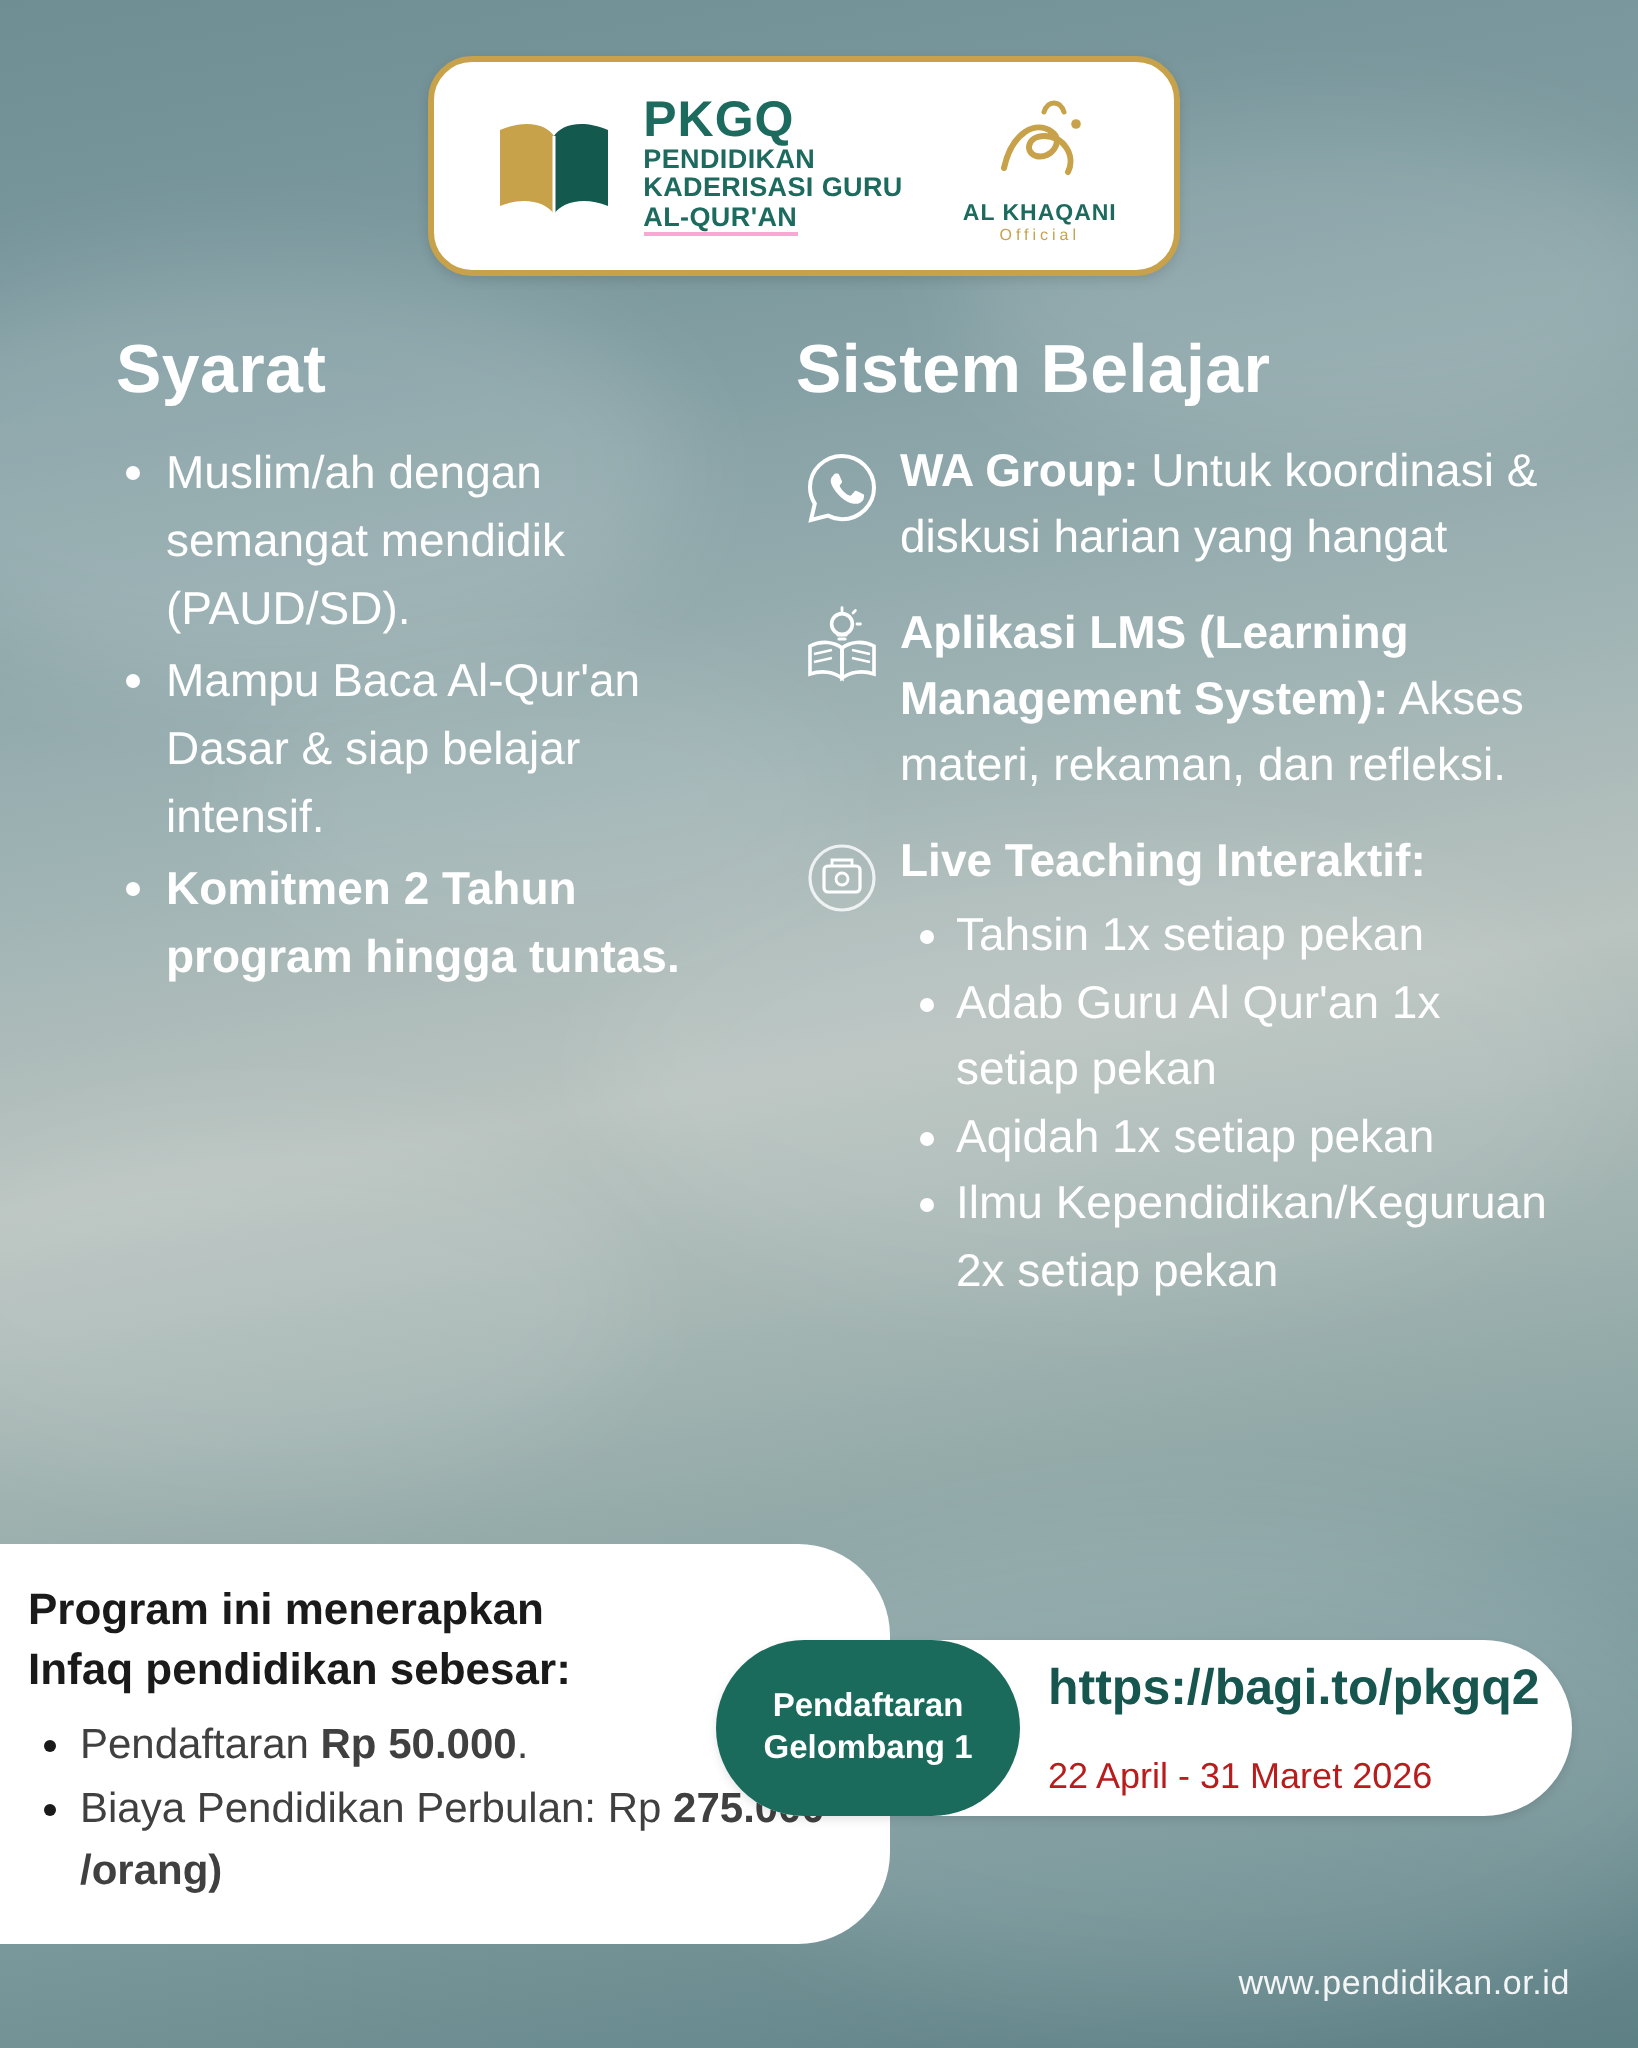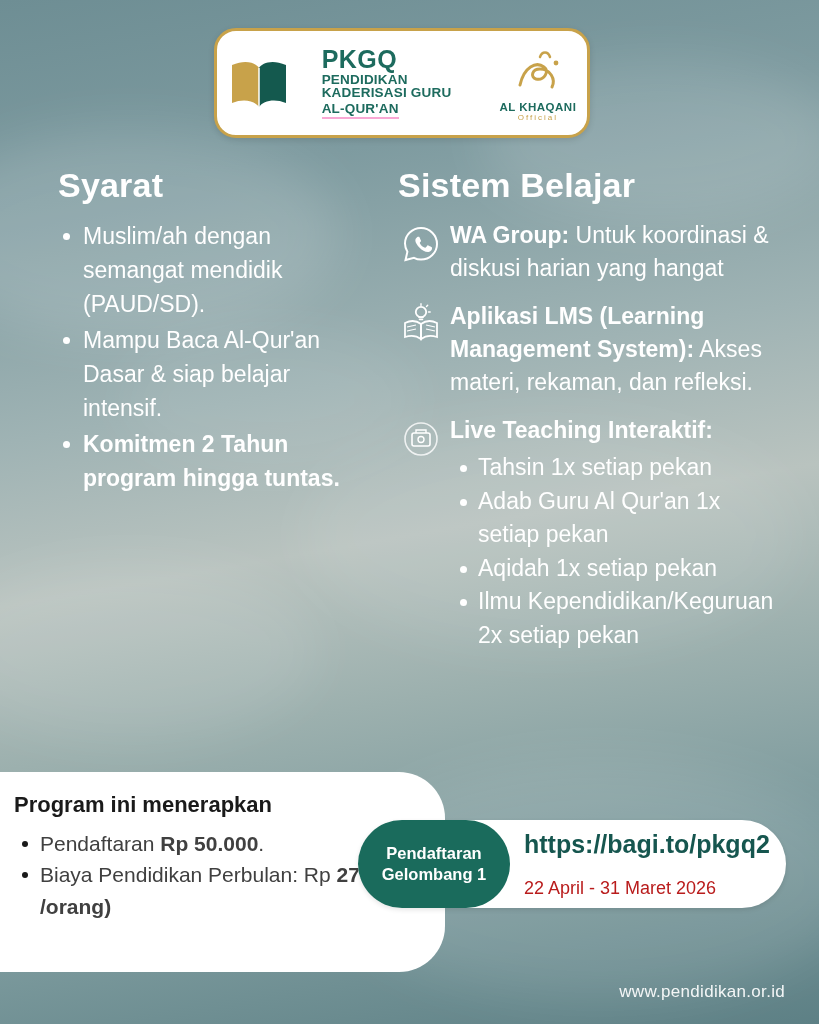--- a/index.html
+++ b/index.html
@@ -38,21 +38,21 @@
     left: 214px;
     top: 28px;
     width: 370px;
     height: 104px;
     background: #ffffff;
     border: 3px solid #c8a24a;
     border-radius: 22px;
     display: flex;
     align-items: center;
     justify-content: center;
-    gap: 32px;
+    gap: 14px;
     box-shadow: 0 2px 6px rgba(0,0,0,0.12);
   }
   .book-icon { width: 62px; height: 56px; flex: none; }
   .logo-text { line-height: 1.02; }
   .logo-pkgq {
     font-size: 25px;
     font-weight: bold;
     color: #1d6b5e;
     letter-spacing: 0.5px;
   }
@@ -359,20 +359,21 @@
           <li><span>Aqidah 1x setiap pekan</span></li>
           <li><span>Ilmu Kependidikan/Keguruan 2x setiap pekan</span></li>
         </ul>
       </div>
     </div>
   </div>
 
   <div class="bottom-panel">
     <div class="bp-head">
       <div>Program ini menerapkan</div>
+      <div>Infaq pendidikan sebesar:</div>
     </div>
     <ul class="bp-list">
       <li><span>Pendaftaran </span><b>Rp 50.000</b><span>.</span></li>
       <li><span>Biaya Pendidikan Perbulan: Rp </span><b>275.000 /orang)</b><span></span></li>
     </ul>
   </div>
 
   <div class="reg-pill">
     <div class="reg-badge">
       <span>Pendaftaran</span>

